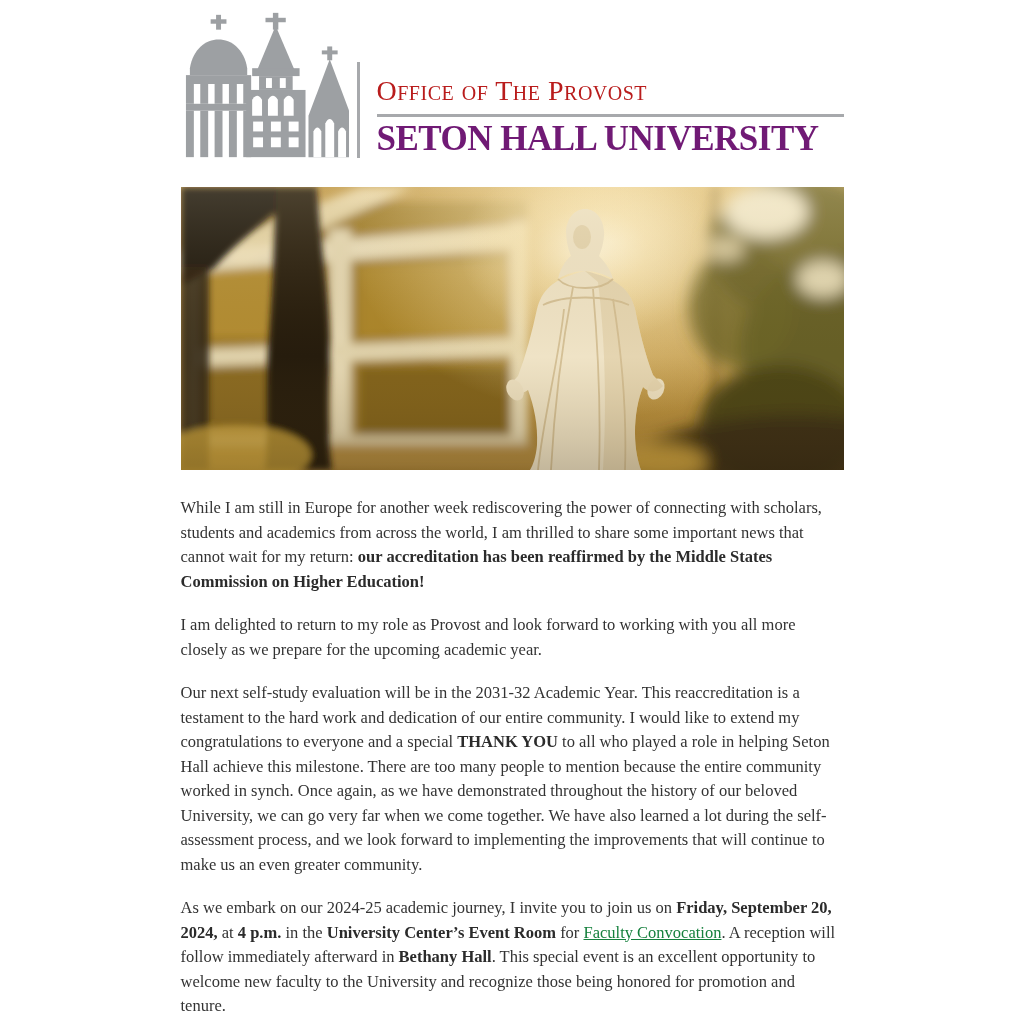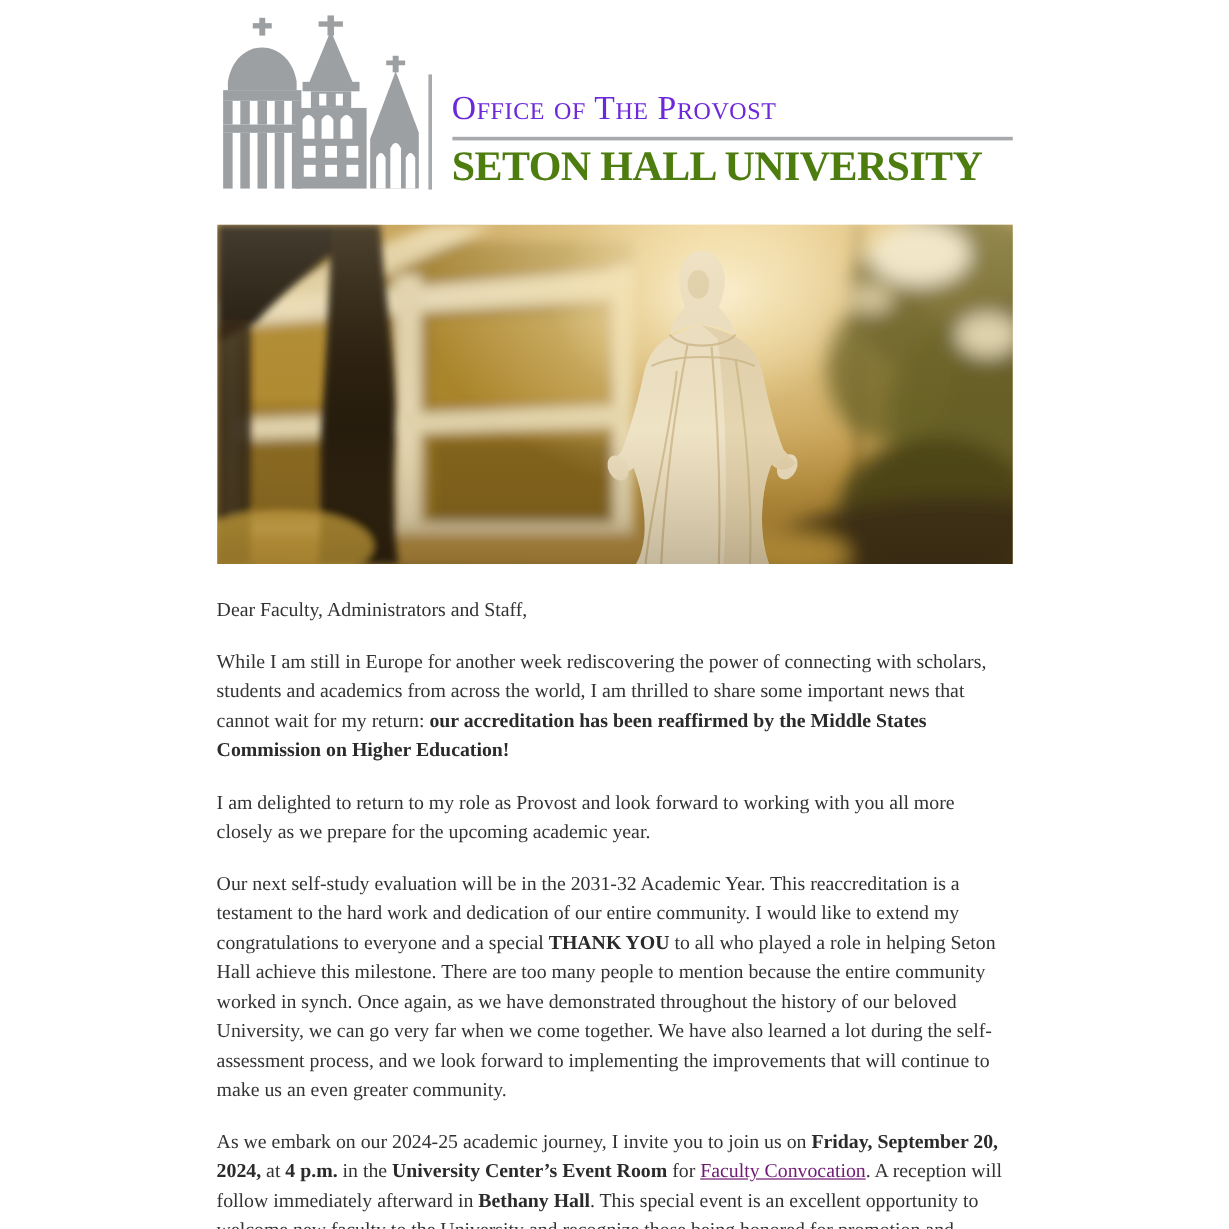--- a/index.html
+++ b/index.html
@@ -33,30 +33,30 @@
     display: flex;
     flex-direction: column;
     justify-content: flex-end;
     min-height: 96px;
   }
   .office-name {
     font-variant: small-caps;
     font-size: 28px;
     line-height: 1.1;
     letter-spacing: 0.5px;
-    color: #6d28d9;
+    color: #b91c1c;
     white-space: nowrap;
   }
   .brand-rule { height: 3px; background: #a7a9ac; margin: 7px 0 4px 0; }
   .university-name {
     font-weight: bold;
     font-size: 35px;
     line-height: 1.05;
     letter-spacing: -0.5px;
-    color: #4d7c0f;
+    color: #701a75;
     white-space: nowrap;
   }
 
   
   .hero {
     margin-top: 29px;
     width: 663px;
     height: 283px;
     overflow: hidden;
   }
@@ -66,21 +66,21 @@
   .letter {
     margin-top: 26px;
     padding-bottom: 26px;
     font-size: 16.5px;
     line-height: 24.5px;
     color: #333333;
   }
   .letter p { margin: 0 0 19px 0; }
   .letter strong { font-weight: bold; color: #2b2b2b; }
   .letter a.link {
-    color: #701a75;
+    color: #15803d;
     text-decoration: underline;
     cursor: pointer;
   }
 </style>
 </head>
 <body>
 
 <div class="page">
   <div class="content">
 
@@ -231,21 +231,20 @@
             <path d="M377,92 C388,104 420,104 432,92"></path>
             <path d="M362,118 C382,108 426,108 448,118"></path>
           </g>
         </g>
 
         <rect x="0" y="0" width="663" height="283" fill="url(#vign)"></rect>
       </svg>
     </figure>
 
     <main class="letter">
-      <p class="greeting">Dear Faculty, Administrators and Staff,</p>
       <div>
           <p><span>While I am still in Europe for another week rediscovering the power of connecting with scholars, students and academics from across the world, I am thrilled to share some important news that cannot wait for my return: </span><strong>our accreditation has been reaffirmed by the Middle States Commission on Higher Education!</strong></p>
           <p><span>I am delighted to return to my role as Provost and look forward to working with you all more closely as we prepare for the upcoming academic year.</span></p>
           <p><span>Our next self-study evaluation will be in the 2031-32 Academic Year. This reaccreditation is a testament to the hard work and dedication of our entire community. I would like to extend my congratulations to everyone and a special </span><strong>THANK YOU</strong><span> to all who played a role in helping Seton Hall achieve this milestone. There are too many people to mention because the entire community worked in synch. Once again, as we have demonstrated throughout the history of our beloved University, we can go very far when we come together. We have also learned a lot during the self-assessment process, and we look forward to implementing the improvements that will continue to make us an even greater community.</span></p>
           <p><span>As we embark on our 2024-25 academic journey, I invite you to join us on </span><strong>Friday, September 20, 2024,</strong><span> at </span><strong>4 p.m.</strong><span> in the </span><strong>University Center’s Event Room</strong><span> for </span><a class="link" href="#">Faculty Convocation</a><span>. A reception will follow immediately afterward in </span><strong>Bethany Hall</strong><span>. This special event is an excellent opportunity to welcome new faculty to the University and recognize those being honored for promotion and tenure.</span></p>
         </div>
     </main>
 
   </div>
 </div>

